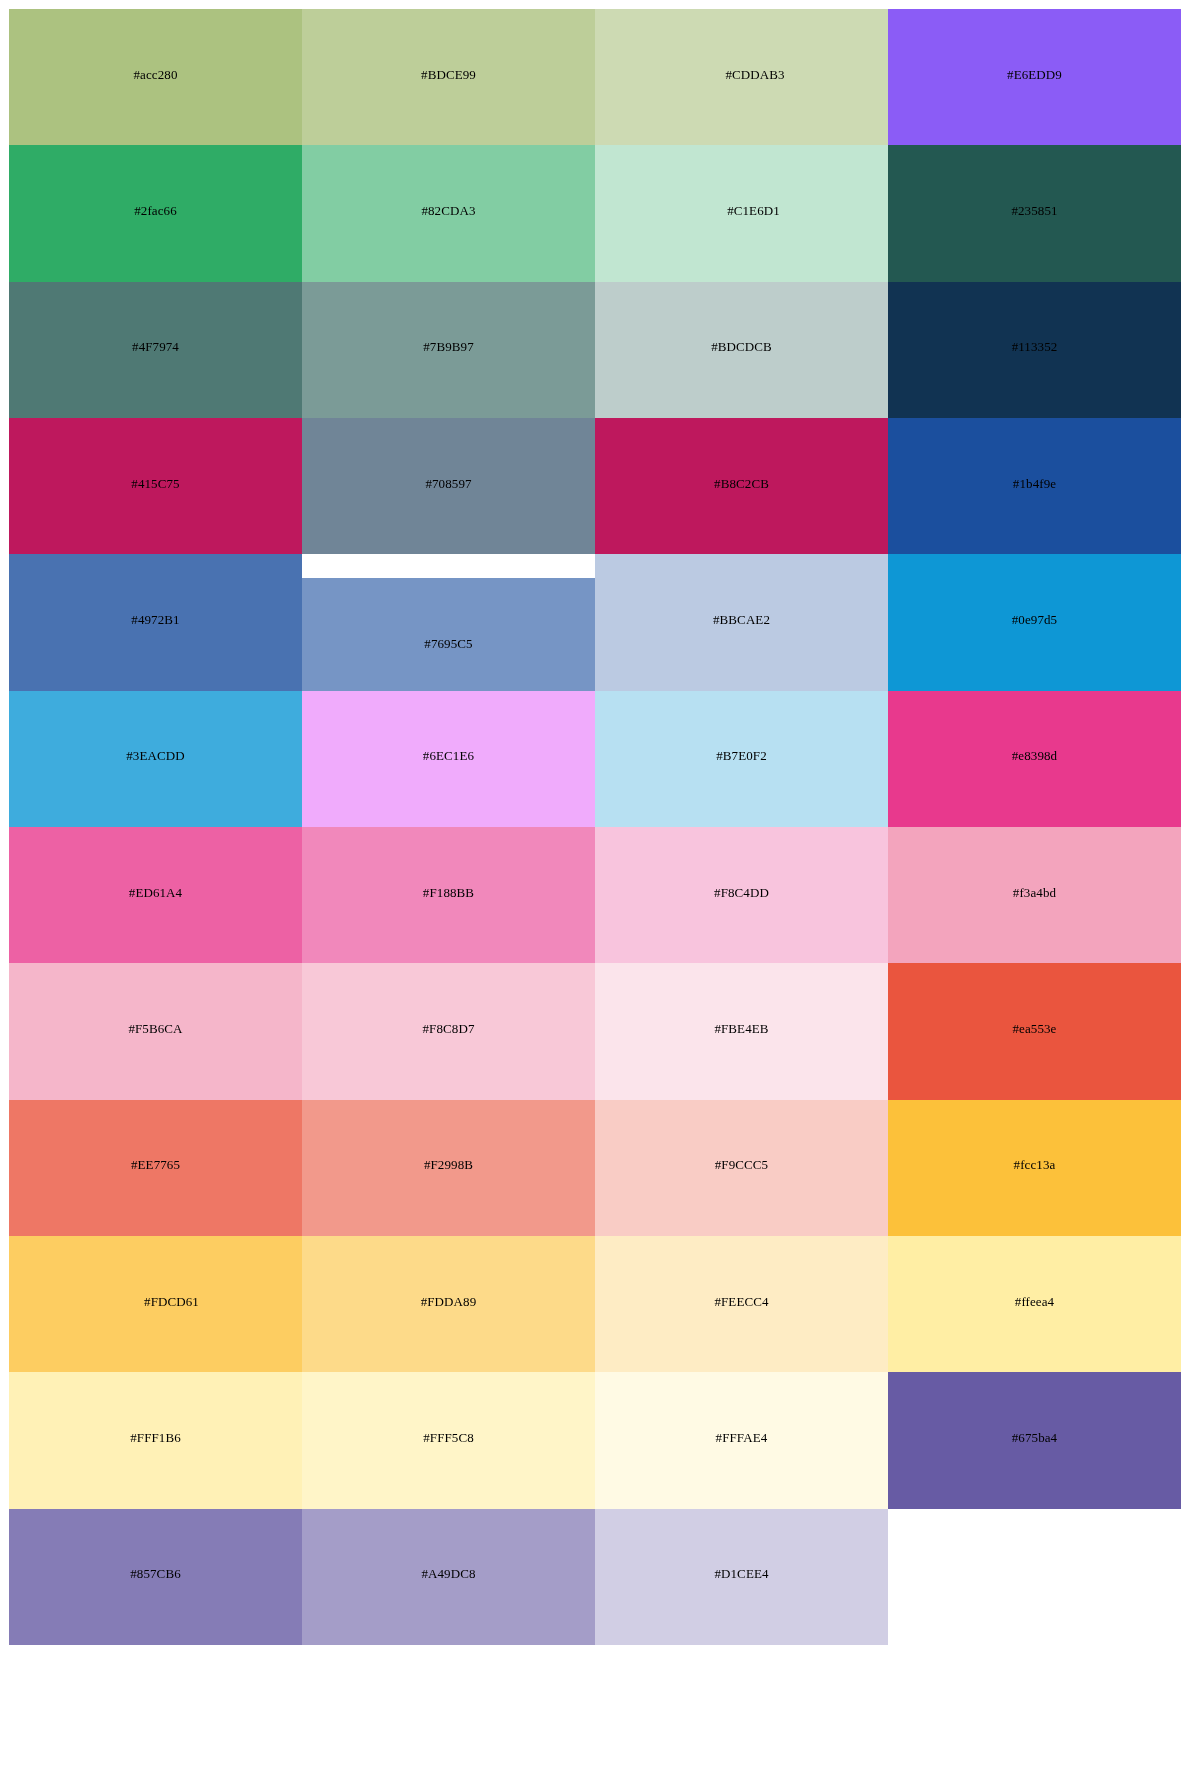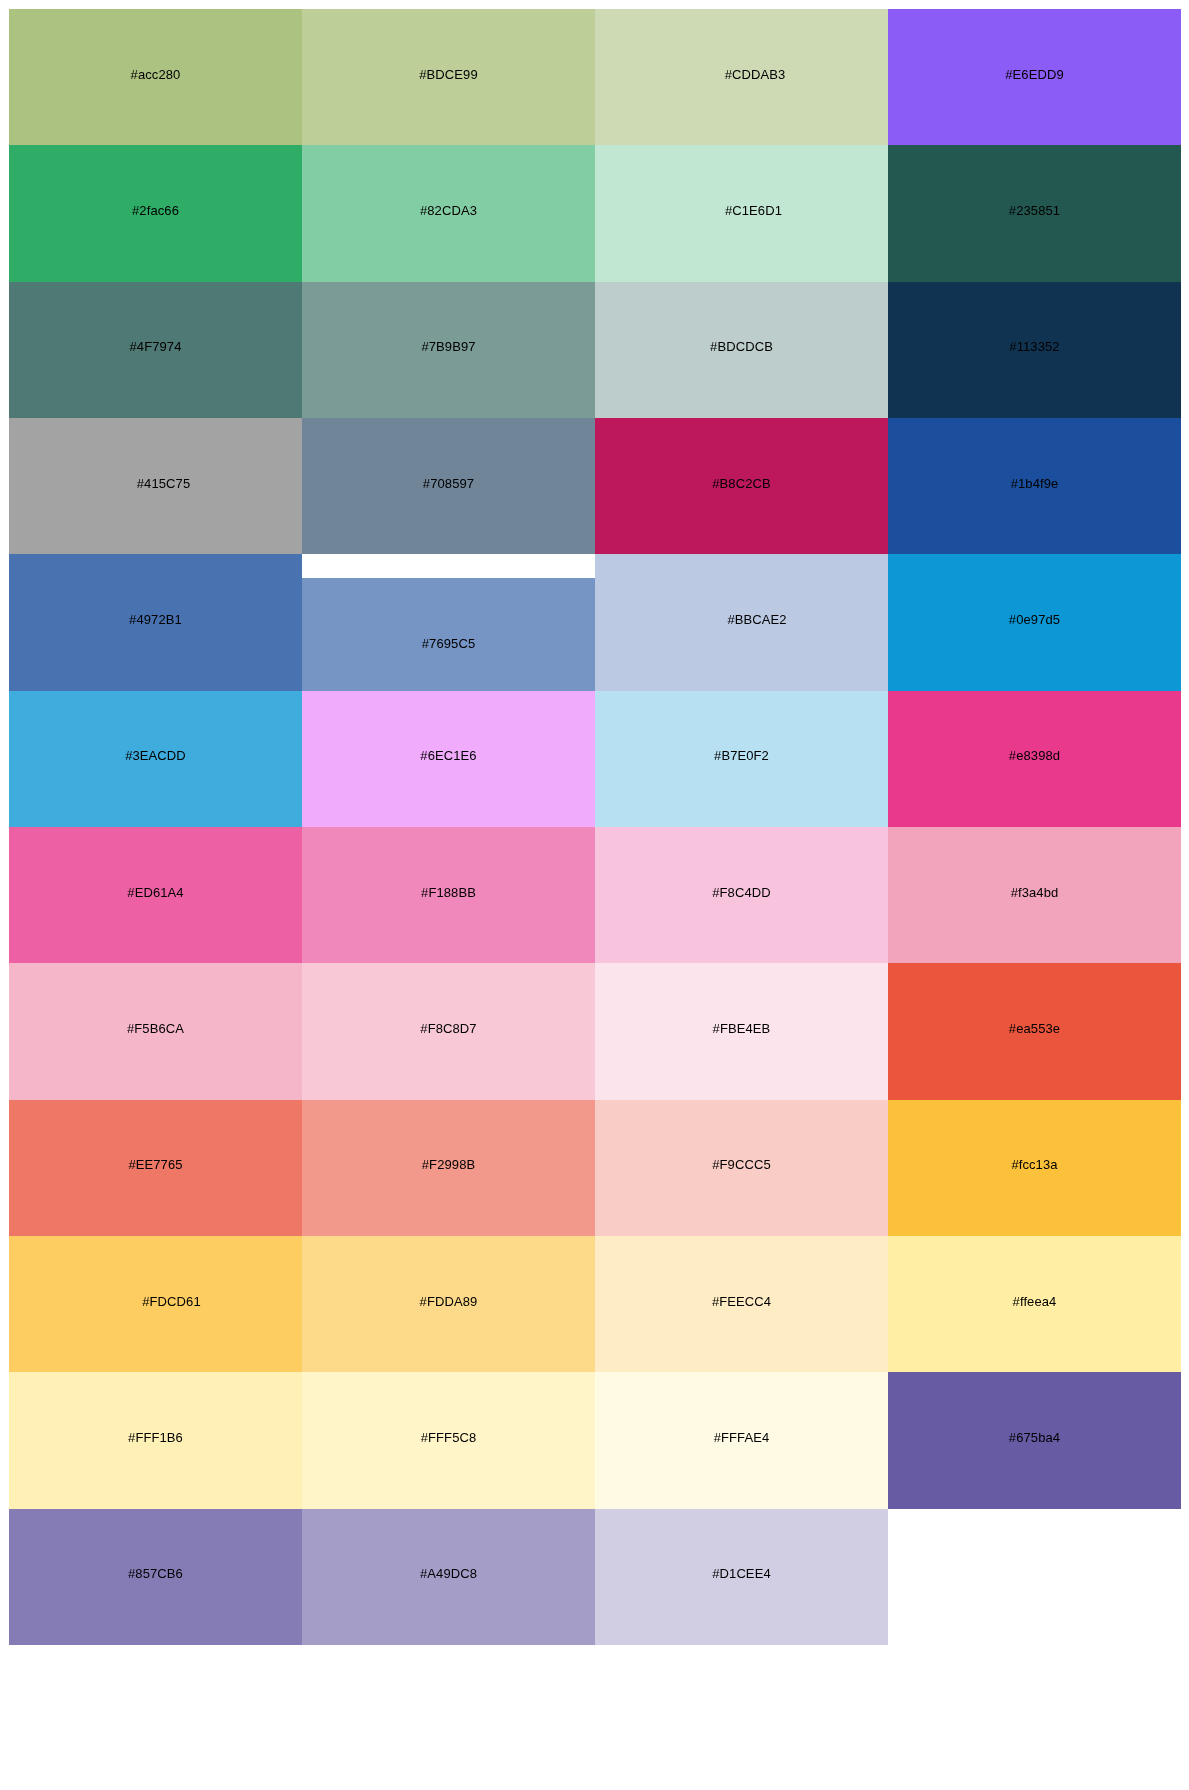--- a/index.html
+++ b/index.html
@@ -32,21 +32,21 @@
     width: 100%;
     height: 100%;
     overflow: hidden;
   }
   .swatch-label {
     position: absolute;
     left: 0;
     right: 0;
     top: 43%;
     text-align: center;
-    font-family: Liberation Sans, sans-serif;
+    font-family: Liberation Serif, serif;
     font-size: 13px;
     line-height: 1.1;
     color: #000000;
     letter-spacing: 0.1px;
     white-space: nowrap;
     pointer-events: none;
   }
 </style>
 </head>
 <body>
@@ -81,39 +81,39 @@
     </div>
     <div class="swatch" style="background-color: rgb(123, 155, 151);">
       <span class="swatch-label">#7B9B97</span>
     </div>
     <div class="swatch" style="background-color: rgb(189, 205, 203);">
       <span class="swatch-label">#BDCDCB</span>
     </div>
     <div class="swatch" style="background-color: rgb(17, 51, 82);">
       <span class="swatch-label">#113352</span>
     </div>
-    <div class="swatch" style="background-color: #a3a3a3; padding-left: 16px;">
+    <div class="swatch" style="background-color: #be185d;">
       <span class="swatch-label">#415C75</span>
     </div>
     <div class="swatch" style="background-color: rgb(112, 133, 151);">
       <span class="swatch-label">#708597</span>
     </div>
     <div class="swatch" style="background-color: #be185d;">
       <span class="swatch-label">#B8C2CB</span>
     </div>
     <div class="swatch" style="background-color: rgb(27, 79, 158);">
       <span class="swatch-label">#1b4f9e</span>
     </div>
     <div class="swatch" style="background-color: rgb(73, 114, 177);">
       <span class="swatch-label">#4972B1</span>
     </div>
     <div class="swatch" style="background-color: rgb(118, 149, 197); margin-top: 24px;">
       <span class="swatch-label">#7695C5</span>
     </div>
-    <div class="swatch" style="background-color: rgb(187, 202, 226); padding-left: 31px;">
+    <div class="swatch" style="background-color: rgb(187, 202, 226);">
       <span class="swatch-label">#BBCAE2</span>
     </div>
     <div class="swatch" style="background-color: rgb(14, 151, 213);">
       <span class="swatch-label">#0e97d5</span>
     </div>
     <div class="swatch" style="background-color: rgb(62, 172, 221);">
       <span class="swatch-label">#3EACDD</span>
     </div>
     <div class="swatch" style="background-color: #f0abfc;">
       <span class="swatch-label">#6EC1E6</span>

